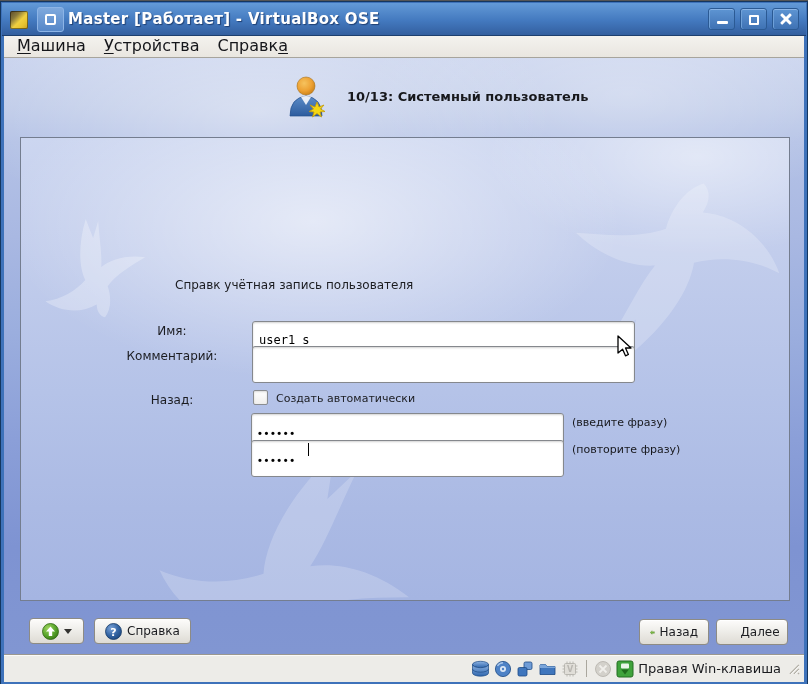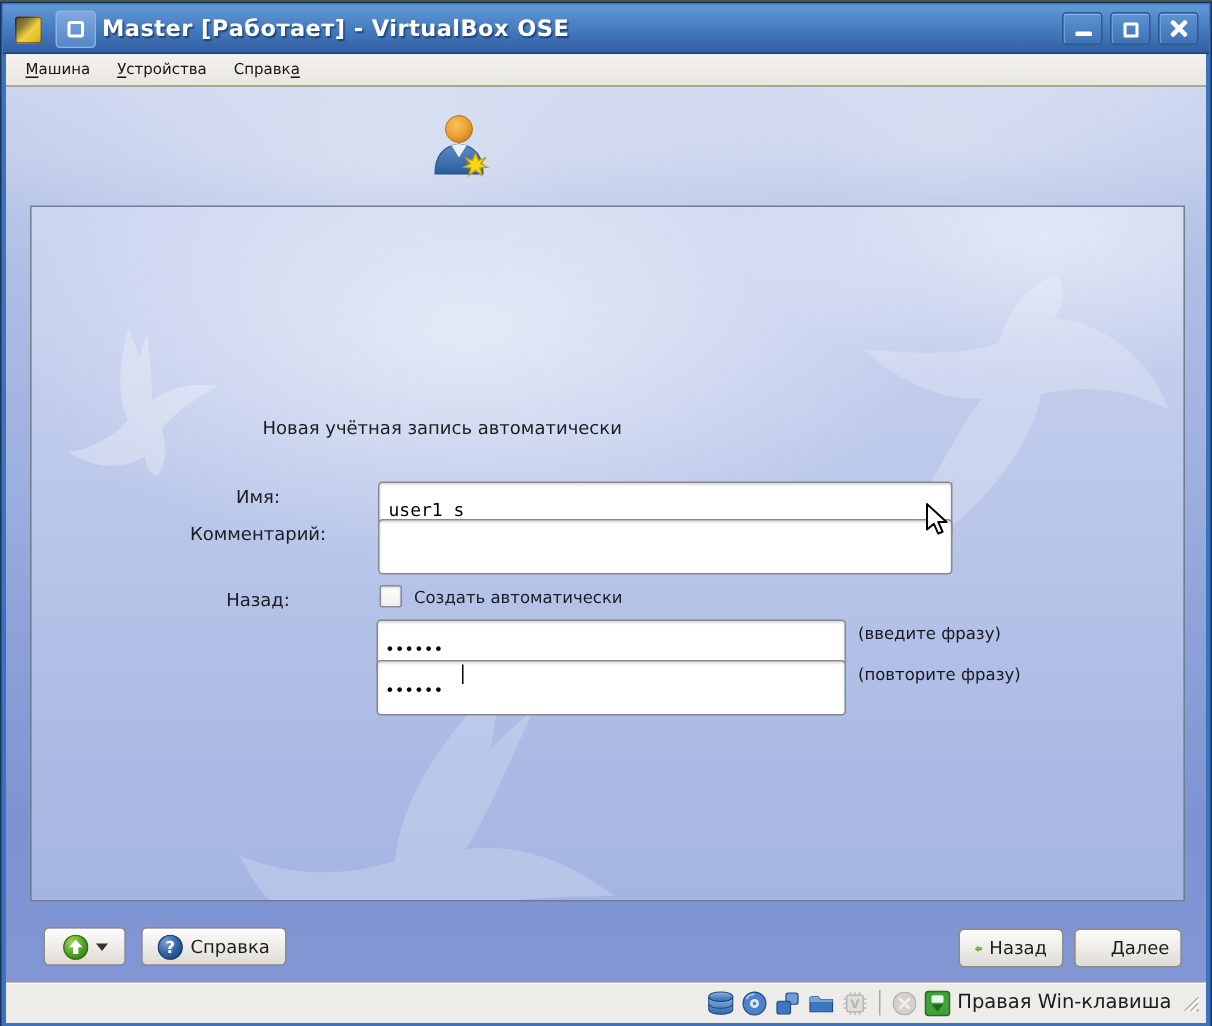--- a/index.html
+++ b/index.html
@@ -32,22 +32,22 @@
   .glyph-min{position:absolute;left:8px;bottom:5px;width:11px;height:3px;background:#fff;border-radius:1px;}
   .glyph-max{position:absolute;left:8px;top:6px;width:10px;height:10px;border:2px solid #fff;border-radius:1px;}
   .glyph-close{position:absolute;inset:0;}
   .glyph-close::before,.glyph-close::after{content:"";position:absolute;left:50%;top:50%;width:14px;height:3px;
     background:#fff;border-radius:1px;}
   .glyph-close::before{transform:translate(-50%,-50%) rotate(45deg);}
   .glyph-close::after{transform:translate(-50%,-50%) rotate(-45deg);}
   
   .menubar{position:absolute;left:3px;right:3px;top:34px;height:22px;
     background:linear-gradient(180deg,#f4f2ee,#e9e6e0);
-    border-bottom:1px solid #a7a49c;display:flex;align-items:flex-start;
-    font-size:10px;color:#15161a;padding-left:4px;}
+    border-bottom:1px solid #a7a49c;display:flex;align-items:flex-end;
+    font-size:16px;color:#15161a;padding-left:4px;}
   .menu-item{padding:0 9px;height:22px;line-height:21px;cursor:default;white-space:nowrap;}
   .mnemo{text-decoration:underline;text-underline-offset:2px;}
   
   .vm{position:absolute;left:3px;right:3px;top:56px;height:596px;overflow:hidden;
     background:
       radial-gradient(ellipse 420px 180px at 32% 9%,rgba(255,255,255,.40),rgba(255,255,255,0) 70%),
       radial-gradient(ellipse 380px 160px at 78% 6%,rgba(255,255,255,.30),rgba(255,255,255,0) 70%),
       linear-gradient(180deg,#cad4ee 0%,#c0cce9 8%,#b4c2e6 14%,#a9b8e2 30%,#9baede 46%,#8b9fd8 64%,#7e93d2 82%,#8196d2 100%);}
   
   .step-header{position:absolute;left:0;top:0;width:100%;height:77px;}
@@ -150,39 +150,40 @@
               <stop offset="100%" stop-color="#2d5c9e"></stop>
           </linearGradient>
         </defs>
         <circle cx="19" cy="11" r="9" fill="url(#hg)" stroke="#a8701a" stroke-width="0.6"></circle>
         <path d="M3,41 Q3,23 19,21 Q35,23 35,41 Z" fill="url(#bg1)" stroke="#24508e" stroke-width="0.7"></path>
         <path d="M14,22 L19,30 L24,22 Q19,20 14,22 Z" fill="#e9eef7"></path>
         <g transform="translate(30,35)">
           <polygon points="0,-8 2,-3 7,-5 3.5,-1 8,1.5 3,2 4.5,7 0,3.5 -4.5,7 -3,2 -8,1.5 -3.5,-1 -7,-5 -2,-3" fill="#f4d714" stroke="#c79a06" stroke-width="0.8"></polygon>
         </g>
       </svg>
+      <div class="step-title">10/13: Системный пользователь</div>
     </div>
 
     <div class="panel">
       <svg class="birds" width="770" height="464" viewBox="0 0 770 464">
         <defs>
           <path id="swallow" d="M60,8 C65,10 67,15 66,22 C82,16 102,20 116,34 C100,33 84,39 73,48 C77,62 74,84 62,108 L58,88 L50,104 C52,86 52,70 55,58 C44,64 28,66 10,60 C26,54 42,48 52,38 C50,26 53,14 60,8 Z"></path>
         </defs>
         <g transform="translate(75,128) rotate(170) scale(1.0) translate(-60,-60)">
           <use href="#swallow" fill="#ffffff" opacity="0.28"></use>
         </g>
         <g transform="translate(641,135) rotate(25) scale(1.9) translate(-60,-60)">
           <use href="#swallow" fill="#ffffff" opacity="0.22"></use>
         </g>
         <g transform="translate(280,420) rotate(200) scale(2.3) translate(-60,-60)">
           <use href="#swallow" fill="#ffffff" opacity="0.20"></use>
         </g>
       </svg>
 
-      <div class="section-label">Новая учётная запись автоматически</div>
+      <div class="section-label">Справк учётная запись пользователя</div>
 
       <div class="f-label lbl-name">Имя:</div>
       <input class="tinput in-name" type="text" readonly="" value="user1_s" style="">
 
       <div class="f-label lbl-comment">Комментарий:</div>
       <input class="tinput in-comment" type="text" readonly="" value="" style="">
 
       <div class="f-label lbl-pass">Назад:</div>
       <div class="checkbox"></div>
       <div class="chk-label">Создать автоматически</div>

